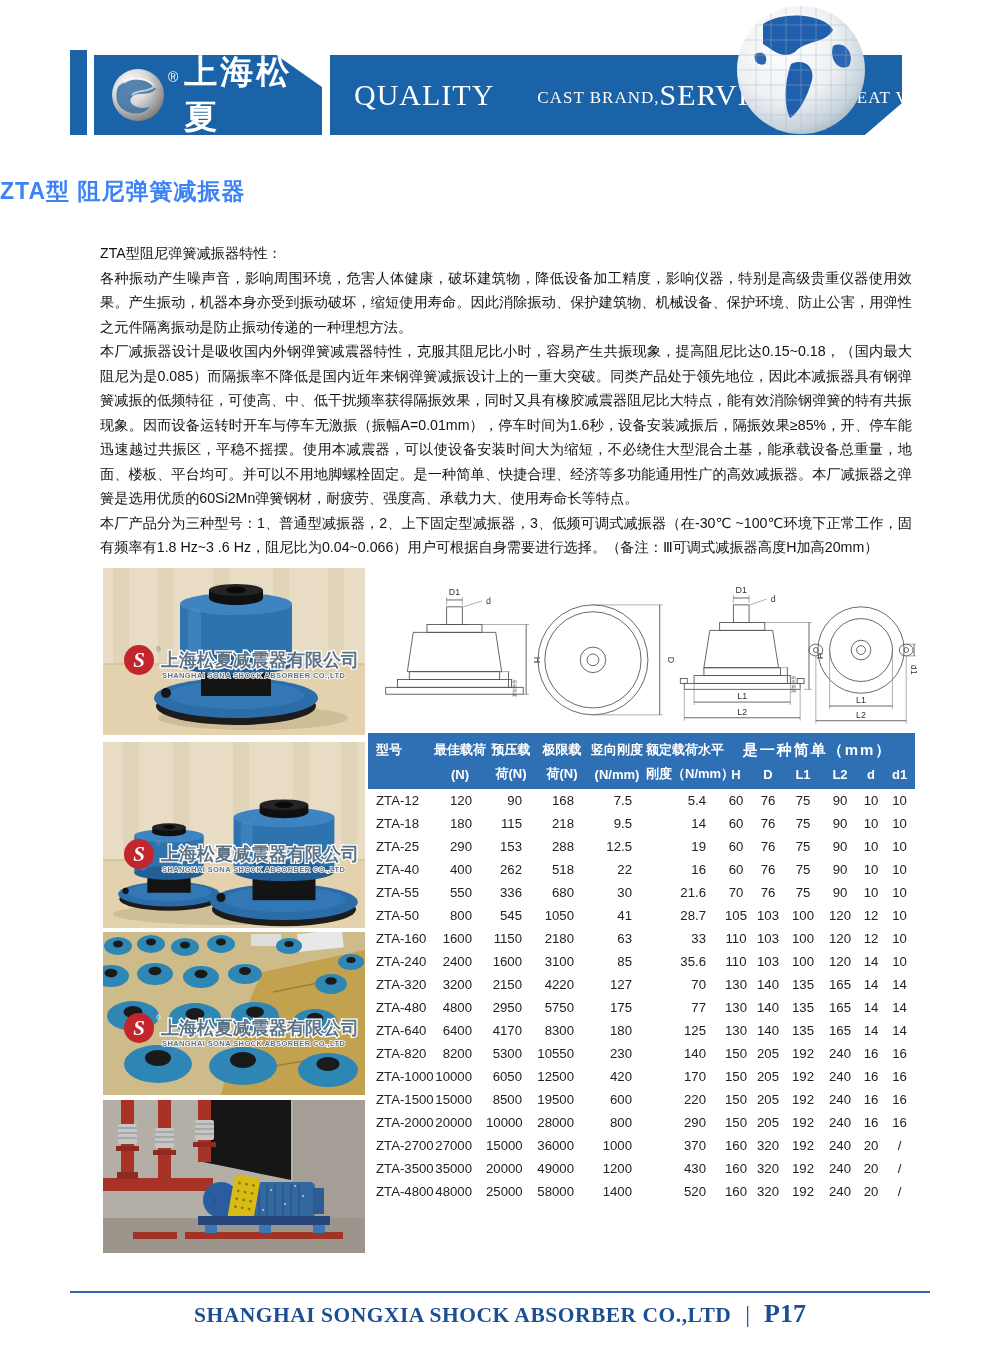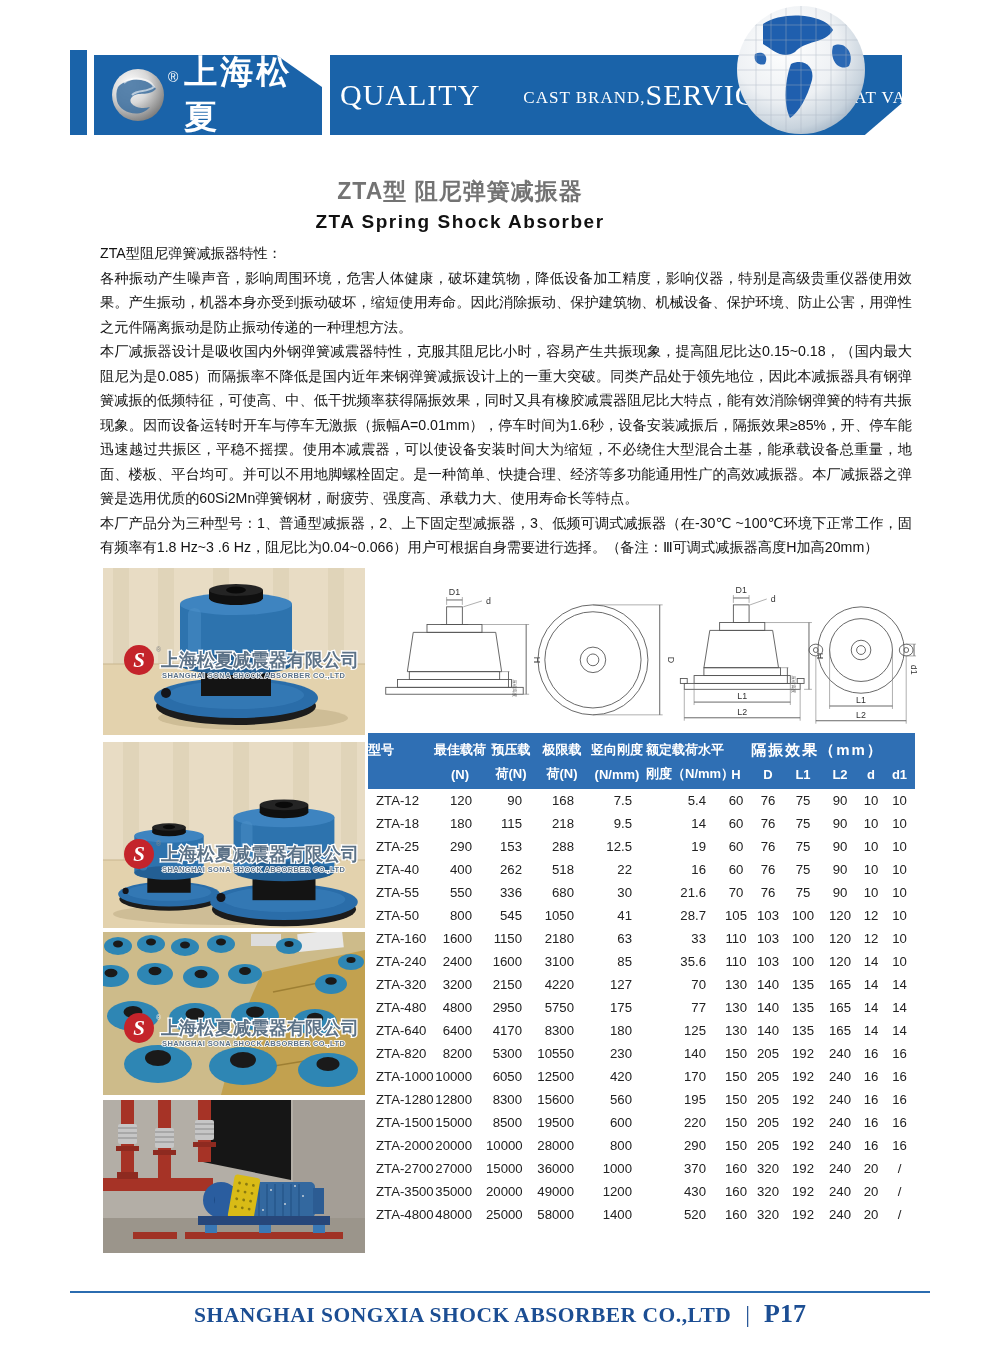--- a/index.html
+++ b/index.html
@@ -10,29 +10,29 @@
   
   .hdr-vbar { position:absolute; left:70px; top:50px; width:17px; height:85px; background:#1a63a9; }
   .logo-box { position:absolute; left:94px; top:55px; width:228px; height:80px; background:#1a63a9;
               clip-path:polygon(0 0,80% 0,100% 40%,100% 100%,0 100%);
               display:flex; align-items:center; padding-left:16px; }
   .logo-mark { width:56px; height:56px; flex:0 0 auto; }
   .logo-reg { color:#fff; font-size:14px; position:relative; top:-18px; left:2px; }
   .logo-zh { color:#fff; font-size:33px; font-weight:bold; letter-spacing:3px; margin-left:8px; }
   .banner { position:absolute; left:330px; top:55px; width:572px; height:80px; background:#1a63a9;
             clip-path:polygon(0 0,100% 0,100% 60%,93.5% 100%,0 100%);
-            display:flex; align-items:center; padding-left:10px; color:#fff;
+            display:flex; align-items:center; padding-left:24px; color:#fff;
             font-family:"Liberation Serif",serif; white-space:nowrap; }
   .bt-big { font-size:30px; letter-spacing:1px; }
   .bt-small { font-size:17px; padding:6px 0 0 7px; letter-spacing:1px;margin-left:36px; }
   .globe { position:absolute; left:733px; top:2px; width:136px; height:136px; }
 
   
-  .title-zh { position:absolute; left:0; right:80px; top:176px; text-align:center;
-              font-size:23px; font-weight:bold; color:#737373; letter-spacing:1px; }
+  .title-zh { position:absolute; left:0; right:80px; top:176px; text-align:left;
+              font-size:23px; font-weight:bold; color:#3b82f6; letter-spacing:1px; }
   .title-en { position:absolute; left:0; right:80px; top:211px; text-align:center;
               font-size:19px; font-weight:bold; letter-spacing:1.5px; color:#111; }
   .intro { position:absolute; left:100px; top:241px; width:812px; font-size:14.2px;
            line-height:24.5px; text-align:justify; color:#141414; }
 
   
   .photo { position:absolute; left:103px; width:262px; overflow:hidden; }
   .photo svg { display:block; }
   #photo1 { top:568px; height:167px; }
   #photo2 { top:742px; height:186px; }
@@ -53,21 +53,21 @@
   .dim-sm { font-size:4.5px; fill:#444; font-family:"Liberation Sans",sans-serif; }
 
   
   .spec-table { position:absolute; left:368px; top:733px; width:547px; }
   table { border-collapse:collapse; width:547px; table-layout:fixed; }
   thead th { background:#2f6fb4; color:#fff; font-weight:bold; font-size:13px;
              white-space:nowrap; vertical-align:middle; }
   thead tr.hr1 th { height:30px; padding-top:4px; }
   thead tr.hr2 th { height:26px; padding-bottom:4px; }
   th.group { font-size:15px; letter-spacing:2px; }
-  th.c0 { text-align:left; }
+  th.c0 { text-align:left; padding-left:8px; }
   tbody td { height:23px; font-size:13.2px; color:#222; background:#fff; }
   tbody td.c0 { text-align:left; padding-left:8px; }
   tbody td.num { text-align:right; padding-right:14px; }
   tbody td.ctr { text-align:center; }
 
   
   .footer-rule { position:absolute; left:70px; top:1291px; width:860px; height:2px; background:#2b6cb0; }
   .footer { position:absolute; left:0; right:0; top:1299px; text-align:center; color:#1c4e93;
             font-family:"Liberation Serif",serif; font-weight:bold; }
   .ft-co { font-size:21.5px; letter-spacing:.5px; }
@@ -137,21 +137,20 @@
         <line x1="53" y1="4" x2="53" y2="132"></line>
           <line x1="68" y1="4" x2="68" y2="132"></line>
         <line x1="83" y1="4" x2="83" y2="132"></line>
           <line x1="98" y1="4" x2="98" y2="132"></line>
         <line x1="113" y1="4" x2="113" y2="132"></line>
       </g>
     </g>
   </svg>
 
   <div class="title-zh">ZTA型 阻尼弹簧减振器</div>
-  <div class="title-en">ZTA Spring Shock Absorber</div>
 
   <div class="intro">
     <div>ZTA型阻尼弹簧减振器特性：</div>
     <div>各种振动产生噪声音，影响周围环境，危害人体健康，破坏建筑物，降低设备加工精度，影响仪器，特别是高级贵重仪器使用效果。产生振动，机器本身亦受到振动破坏，缩短使用寿命。因此消除振动、保护建筑物、机械设备、保护环境、防止公害，用弹性之元件隔离振动是防止振动传递的一种理想方法。</div>
     <div>本厂减振器设计是吸收国内外钢弹簧减震器特性，克服其阻尼比小时，容易产生共振现象，提高阻尼比达0.15~0.18，（国内最大阻尼为是0.085）而隔振率不降低是国内近年来钢弹簧减振设计上的一重大突破。同类产品处于领先地位，因此本减振器具有钢弹簧减振的低频特征，可使高、中、低干扰频率获得隔振效果，同时又具有橡胶减震器阻尼比大特点，能有效消除钢弹簧的特有共振现象。因而设备运转时开车与停车无激振（振幅A=0.01mm），停车时间为1.6秒，设备安装减振后，隔振效果≥85%，开、停车能迅速越过共振区，平稳不摇摆。使用本减震器，可以使设备安装时间大为缩短，不必绕住大型混合土基，能承载设备总重量，地面、楼板、平台均可。并可以不用地脚螺栓固定。是一种简单、快捷合理、经济等多功能通用性广的高效减振器。本厂减振器之弹簧是选用优质的60Si2Mn弹簧钢材，耐疲劳、强度高、承载力大、使用寿命长等特点。</div>
     <div>本厂产品分为三种型号：1、普通型减振器，2、上下固定型减振器，3、低频可调式减振器（在-30℃ ~100℃环境下正常工作，固有频率有1.8 Hz~3 .6 Hz，阻尼比为0.04~0.066）用户可根据自身需要进行选择。（备注：Ⅲ可调式减振器高度H加高20mm）</div>
   </div>
 
   <div class="photo" id="photo1">
     <svg viewBox="0 0 262 167" width="262" height="167">
@@ -456,21 +455,21 @@
           <col style="width:31px">
       </colgroup>
       <thead>
         <tr class="hr1">
           <th class="c0">型号</th>
           <th>最佳载荷</th>
           <th>预压载</th>
           <th>极限载</th>
           <th>竖向刚度</th>
           <th>额定载荷水平</th>
-          <th class="group" colspan="6">隔振效果（mm）</th>
+          <th class="group" colspan="6">是一种简单（mm）</th>
         </tr>
         <tr class="hr2">
           <th class="c0"></th>
           <th>(N)</th>
           <th>荷(N)</th>
           <th>荷(N)</th>
           <th>(N/mm)</th>
           <th>刚度（N/mm）</th>
           <th>H</th>
           <th>D</th>
@@ -657,34 +656,20 @@
             <td class="num">420</td>
             <td class="num">170</td>
             <td class="ctr">150</td>
             <td class="ctr">205</td>
             <td class="ctr">192</td>
             <td class="ctr">240</td>
             <td class="ctr">16</td>
             <td class="ctr">16</td>
           </tr>
           <tr>
-            <td class="c0">ZTA-1280</td>
-            <td class="num">12800</td>
-            <td class="num">8300</td>
-            <td class="num">15600</td>
-            <td class="num">560</td>
-            <td class="num">195</td>
-            <td class="ctr">150</td>
-            <td class="ctr">205</td>
-            <td class="ctr">192</td>
-            <td class="ctr">240</td>
-            <td class="ctr">16</td>
-            <td class="ctr">16</td>
-          </tr>
-          <tr>
             <td class="c0">ZTA-1500</td>
             <td class="num">15000</td>
             <td class="num">8500</td>
             <td class="num">19500</td>
             <td class="num">600</td>
             <td class="num">220</td>
             <td class="ctr">150</td>
             <td class="ctr">205</td>
             <td class="ctr">192</td>
             <td class="ctr">240</td>

